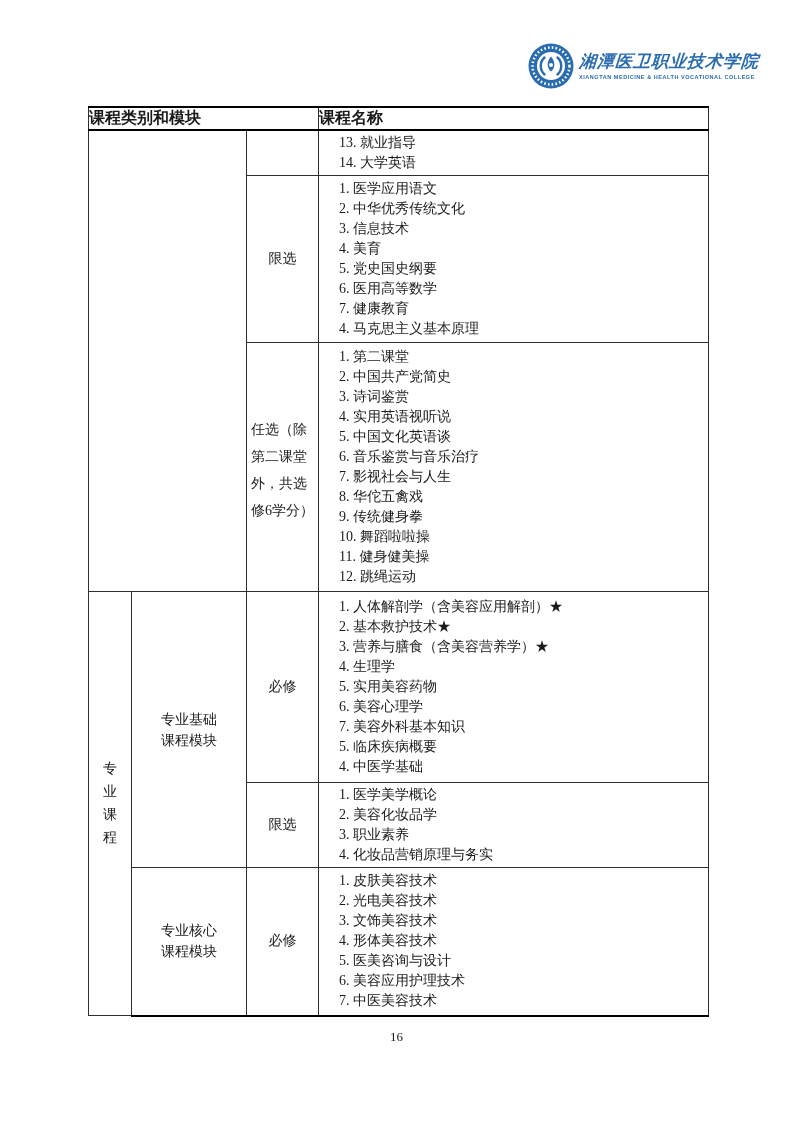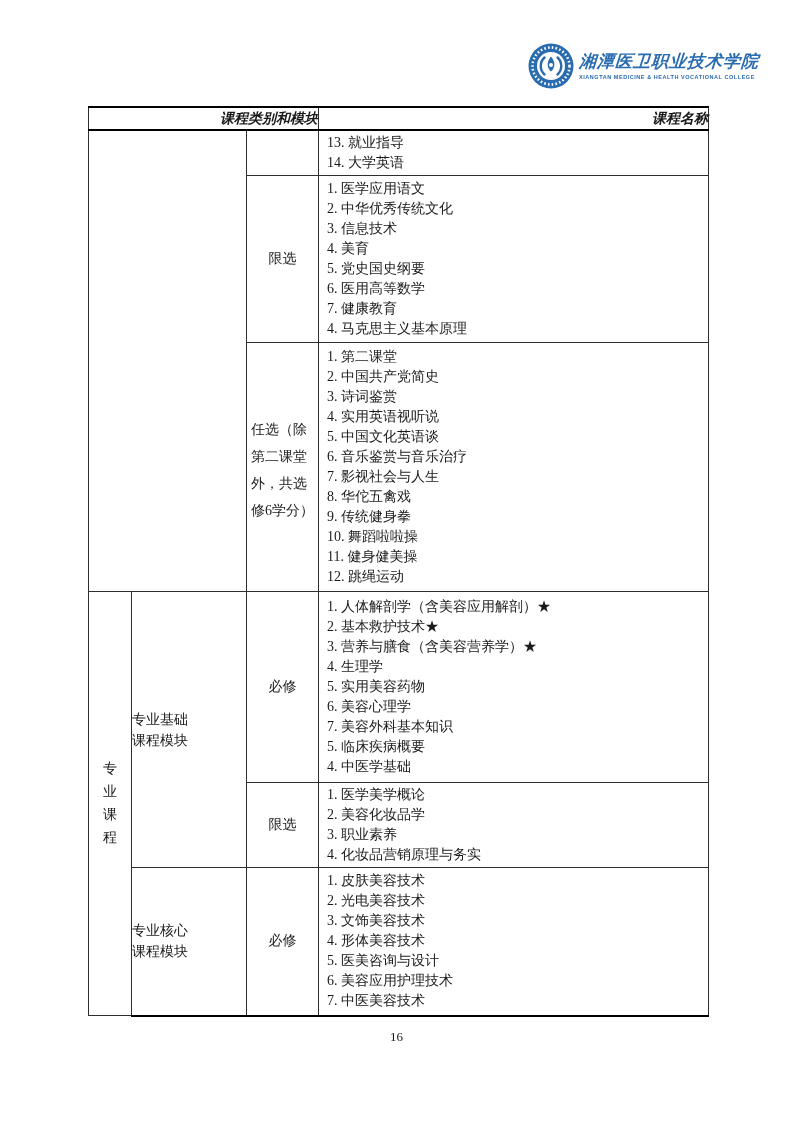--- a/index.html
+++ b/index.html
@@ -32,33 +32,33 @@
   }
   .course-table td {
     border:1px solid #2e2e2e;
     padding:0;
     vertical-align:middle;
     font-size:14px;
   }
   tr.thead td {
     border-top:2.5px solid #000;
     border-bottom:2px solid #000;
-    font-weight:bold; text-align:right;
-    height:21px; font-size:14px;font-style:italic;
+    font-weight:bold; text-align:left;
+    height:21px; font-size:16px;
   }
   tr.last td { border-bottom:2px solid #000; }
 
   .courses { text-align:left; }
-  .course-list { padding:2px 4px 2px 8px; }
+  .course-list { padding:2px 4px 2px 8px;margin-left:12px; }
   .course-item { line-height:20px; white-space:nowrap; }
 
   .cat { text-align:center; }
   .cat-block { display:inline-block; text-align:left; }
   .cat-line { line-height:20px; white-space:nowrap;margin-top:7px; }
-  .module-name { text-align:left; }
+  .module-name { text-align:center; }
   .module-line { line-height:21px; white-space:nowrap; }
 
   .vert-cell { text-align:center; }
   .vert-chars { display:flex; flex-direction:column; align-items:center; gap:9px; }
   .vert-chars div { line-height:14px; }
 
   
   .pageno {
     position:absolute; left:0; top:1029px; width:793px;
     text-align:center; font-size:13px;

